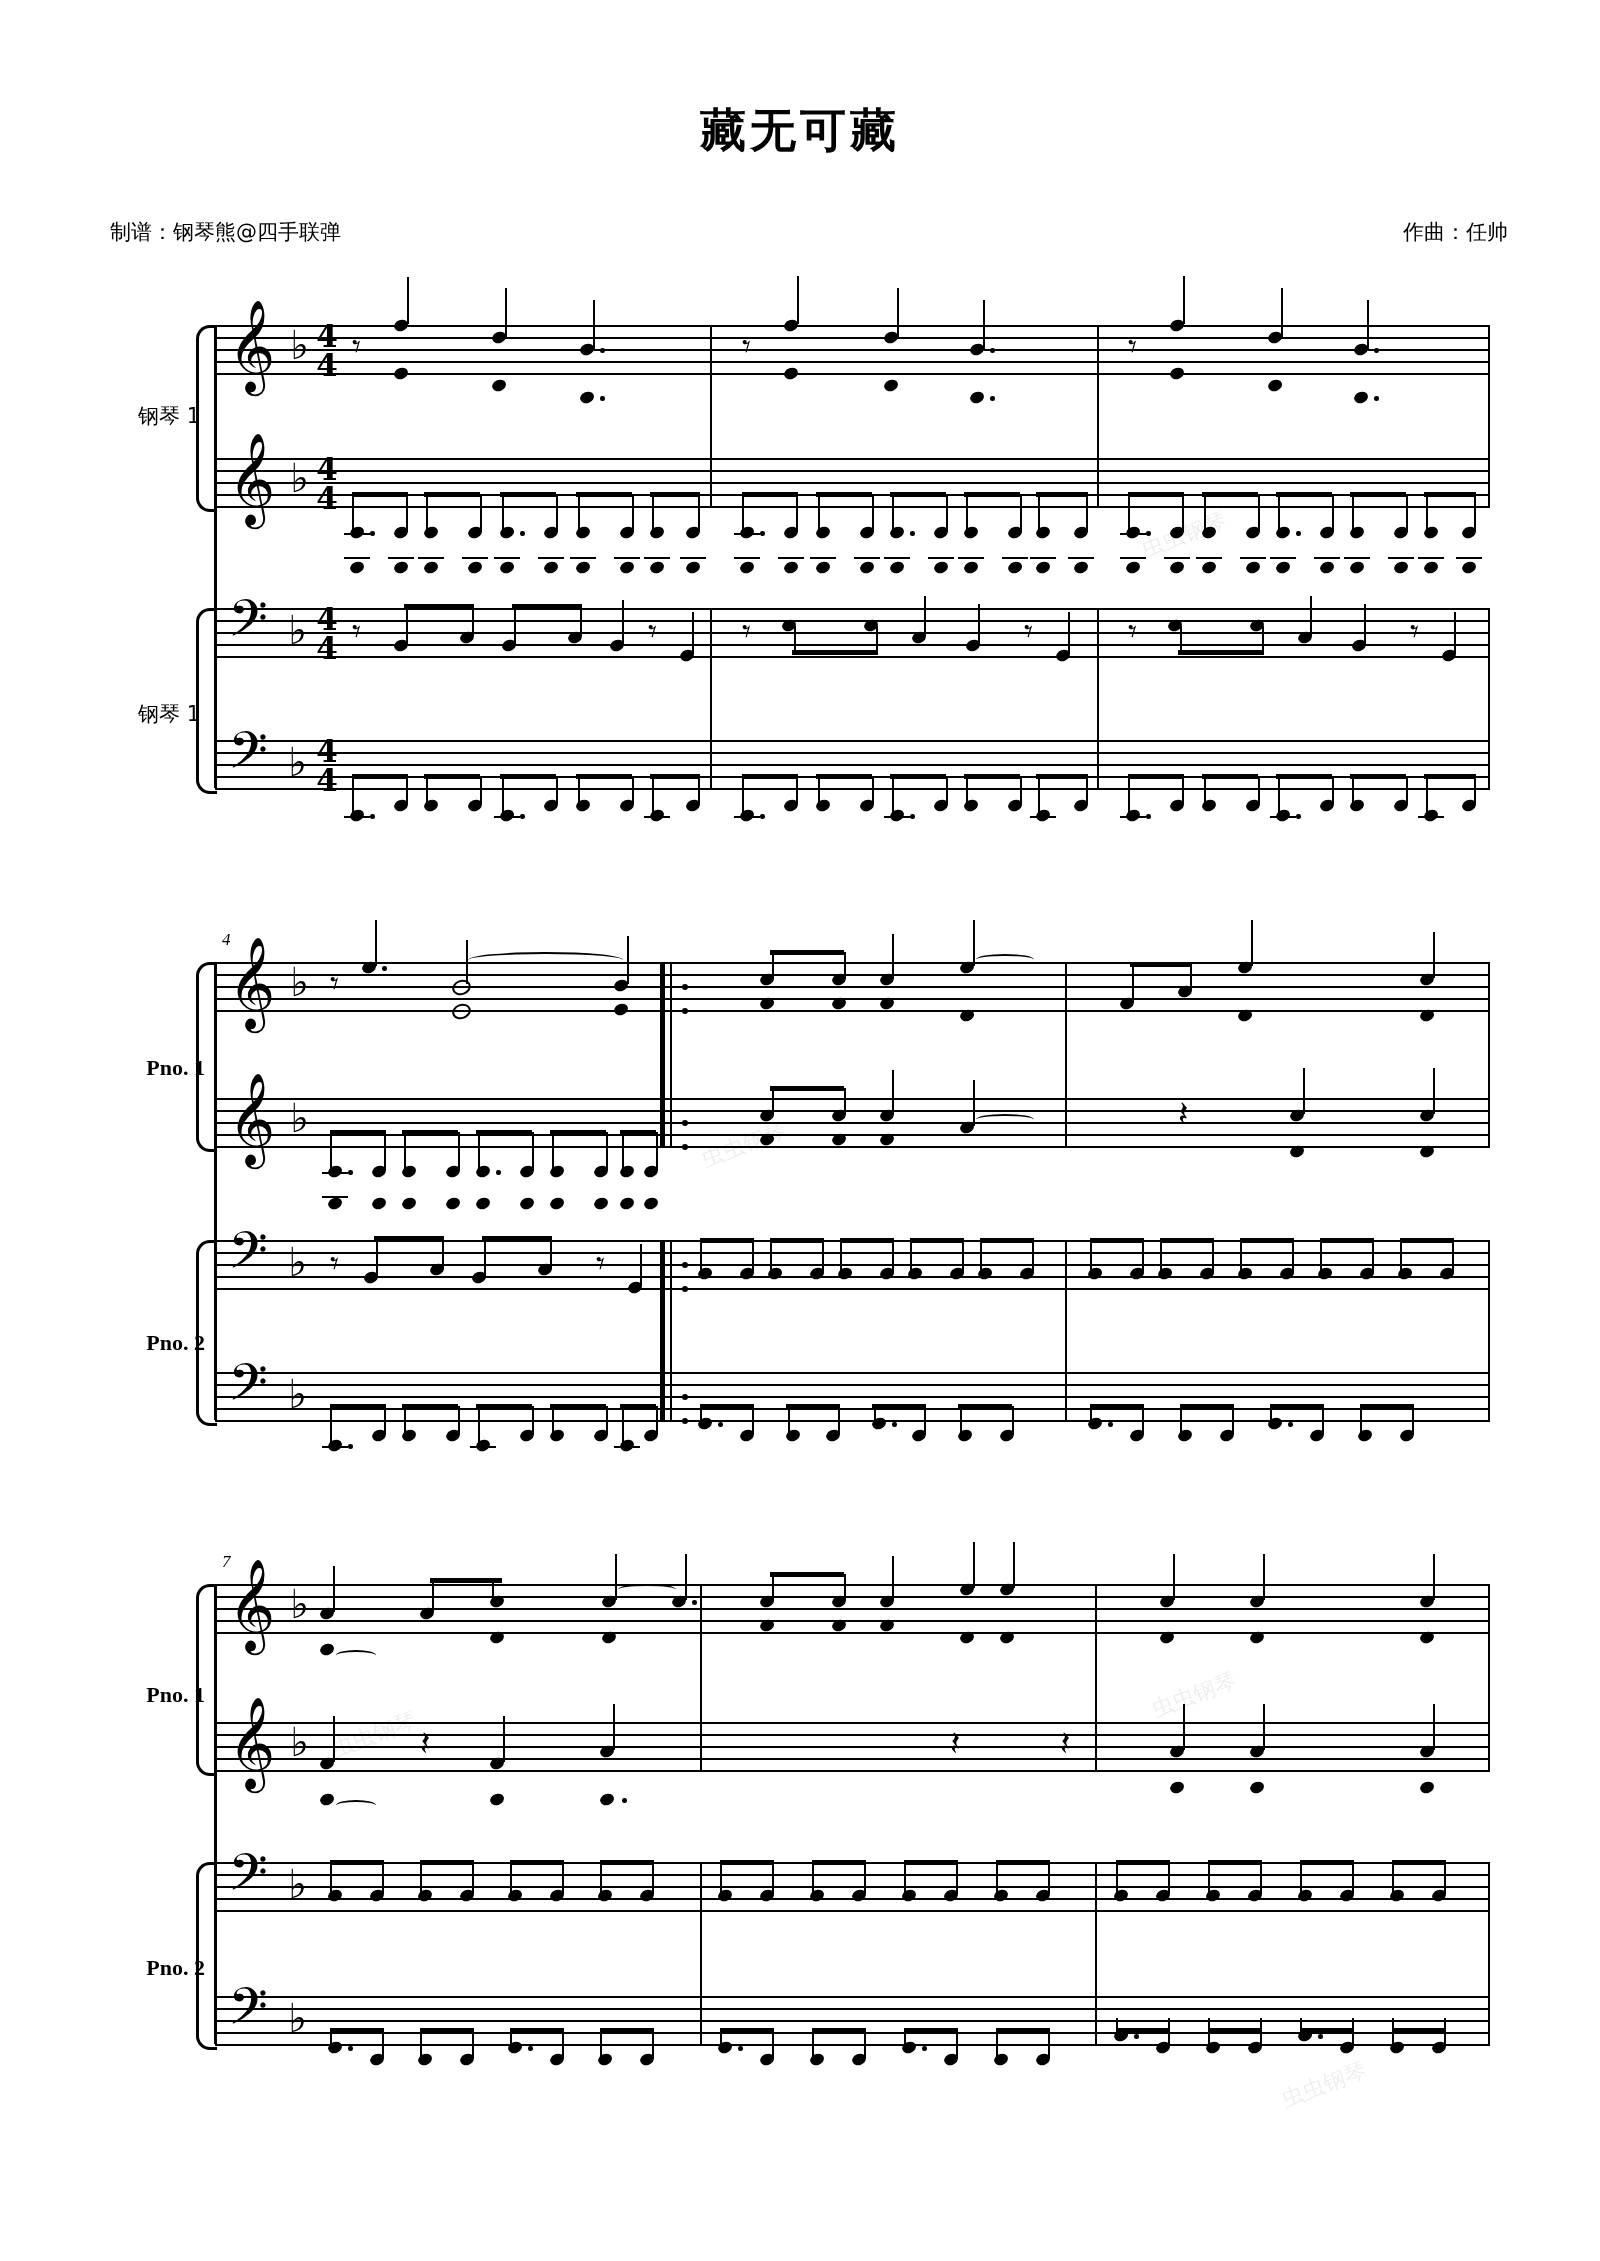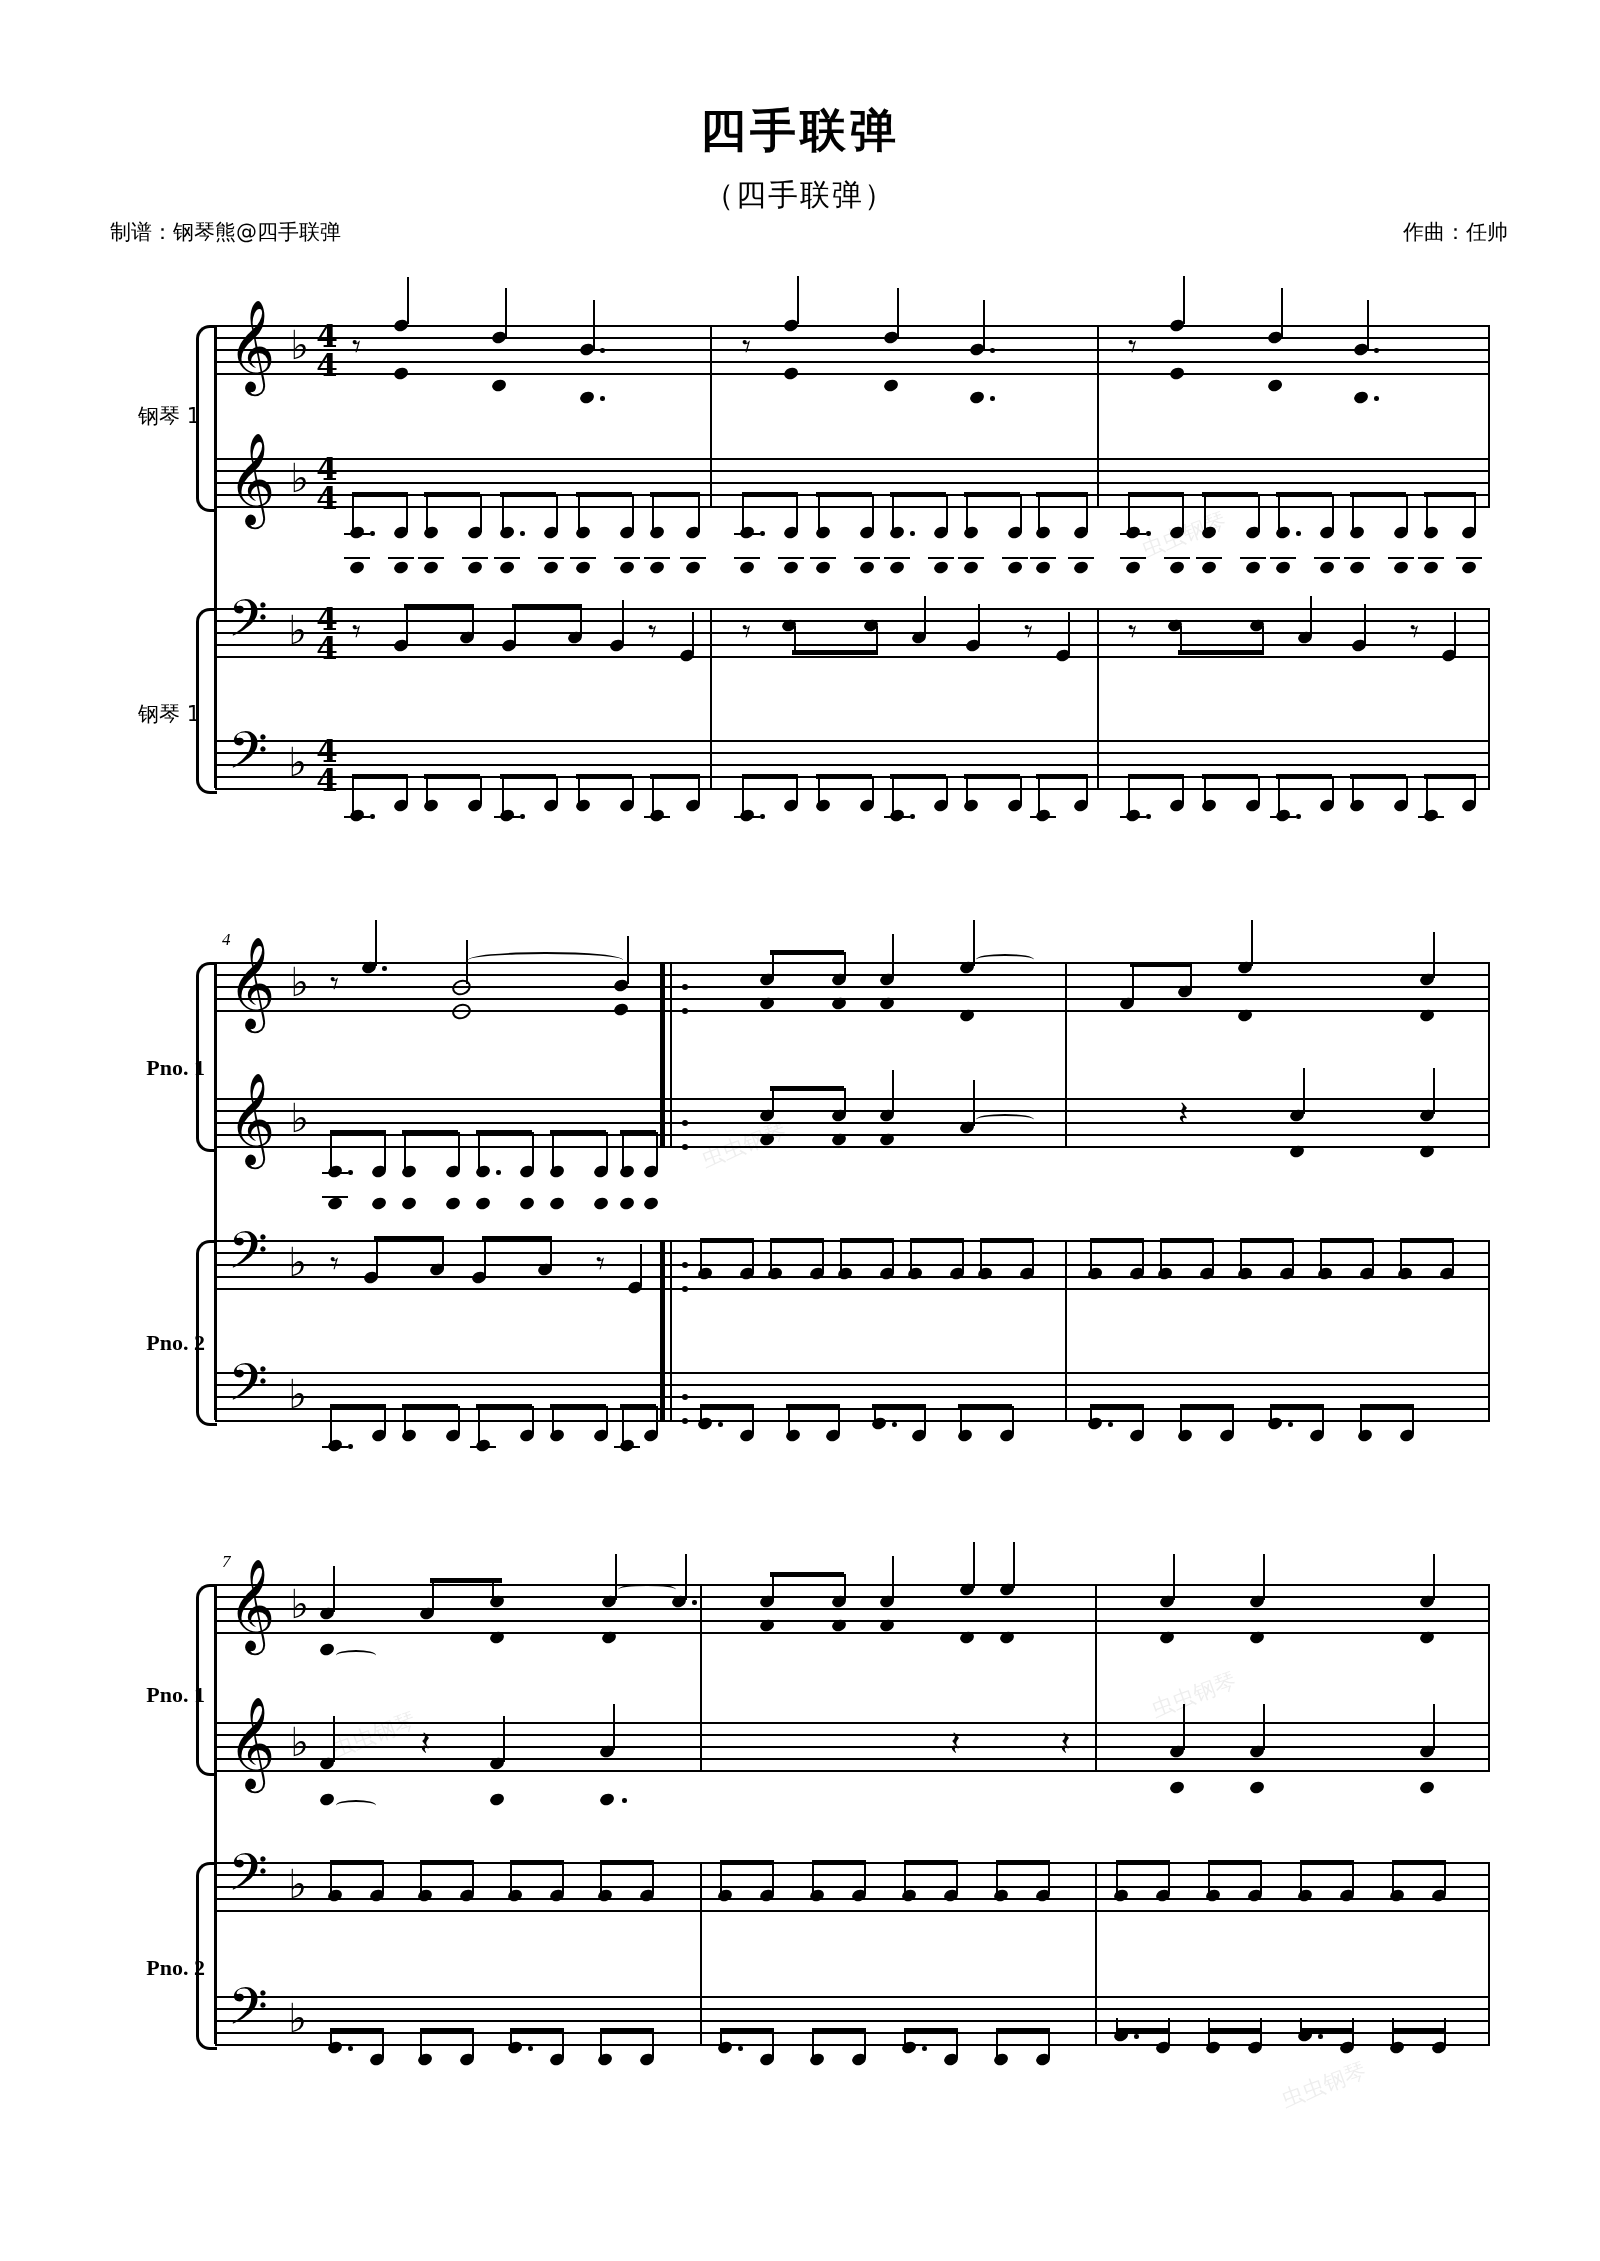--- a/index.html
+++ b/index.html
@@ -231,22 +231,21 @@
     transform: rotate(-20deg);
     white-space: nowrap;
     pointer-events: none;
   }
 </style>
 </head>
 <body>
 
 <div class="sheet">
 
-  <div class="title">四手联弹</div>
-  <div class="subtitle">（四手联弹）</div>
+  <div class="title">藏无可藏</div>
   <div class="credit-left">制谱：钢琴熊@四手联弹</div>
   <div class="credit-right">作曲：任帅</div>
 
   <div class="system" style="top:0;height:620px;">
 
     <div class="part-label" style="left:100px; top:402px; width:100px;">钢琴 1</div>
     <div class="part-label" style="left:100px; top:700px; width:100px;">钢琴 1</div>
 
     <div class="staff" style="left:215px; top:325px; width:1275px;">
       <div class="ln"></div>

